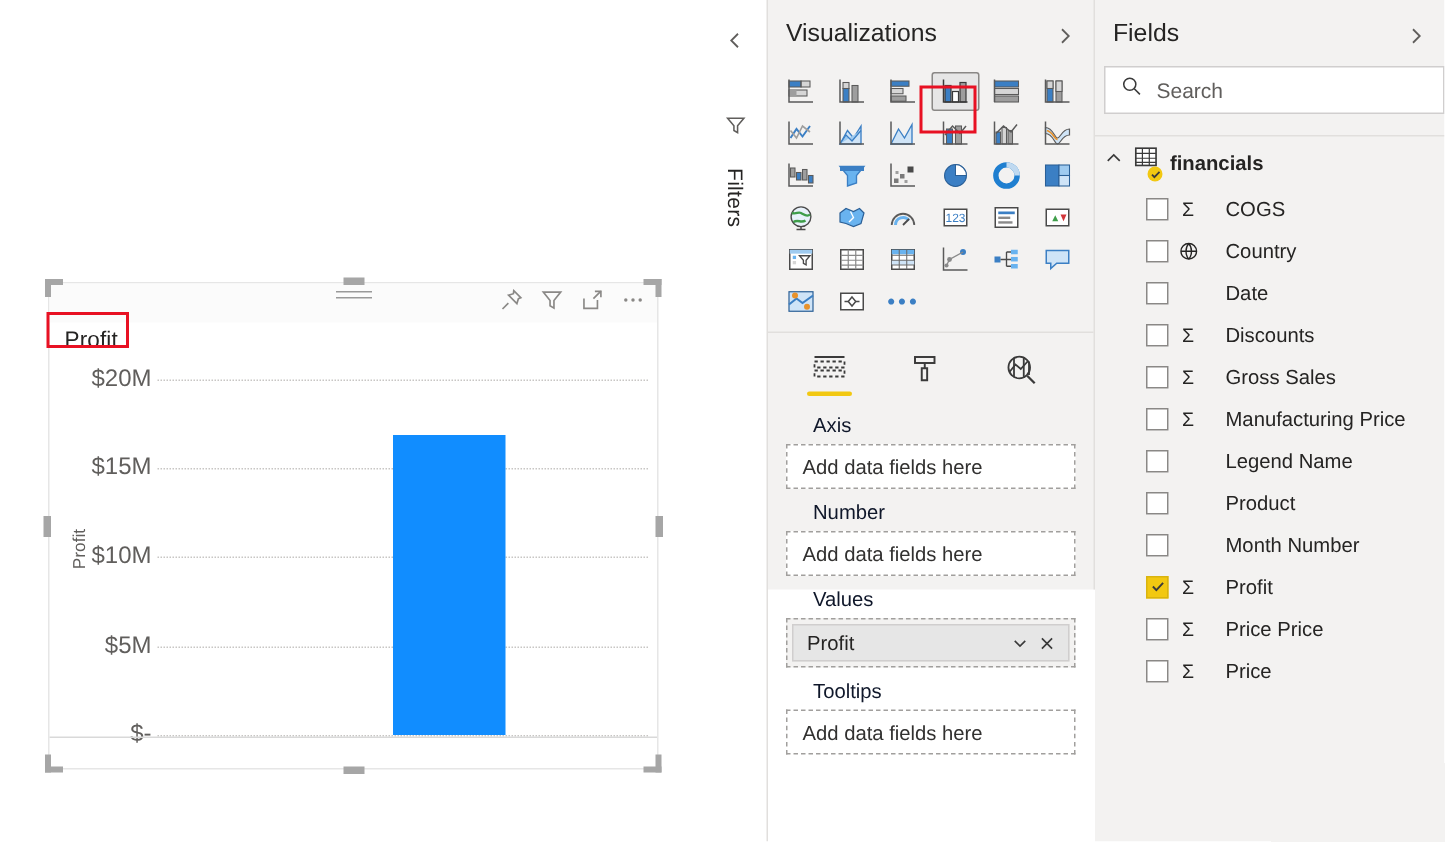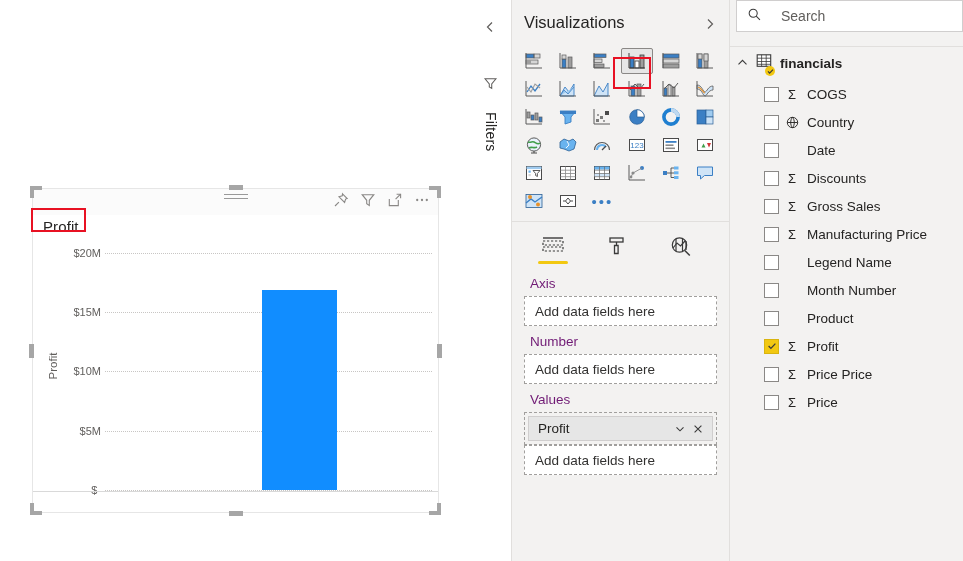--- a/index.html
+++ b/index.html
@@ -79,21 +79,21 @@
 
   
   .plot { position: absolute; left: 0; top: 52px; right: 0; bottom: 22px; }
   .ylabel {
     position: absolute; left: 7px; top: 50%;
     transform: translateY(-50%) rotate(-90deg); transform-origin: center;
     font-size: 11.5px; color: #605e5c; white-space: nowrap;
   }
   .ticks { position: absolute; left: 22px; top: 0; width: 50px; height: 100%; }
   .tick {
-    position: absolute; right: 4px; font-size: 11px; color: #605e5c;
+    position: absolute; right: 4px; font-size: 16px; color: #605e5c;
     transform: translateY(-50%); white-space: nowrap;
   }
   .gridarea { position: absolute; left: 72px; right: 6px; top: 0; bottom: 0; }
   .grid {
     position: absolute; left: 0; right: 0; height: 0;
     border-top: 1px dotted #c8c6c4;
   }
   .bar {
     position: absolute; background: #118DFF;
   }
@@ -112,21 +112,21 @@
   }
   .rail-funnel { position: absolute; left: 13px; top: 76px; }
   .rail-text {
     position: absolute; left: 50%; top: 112px; transform: translateX(-50%);
     writing-mode: vertical-rl; font-size: 14px; color: #252423;
     letter-spacing: .2px;
   }
 
   
   .viz-pane {
-    position: absolute; left: 512px; top: 0; width: 218px; height: 561px;
+    position: absolute; left: 512px; top: 0; width: 218px; height: 393px;
     background: #f3f2f1; border-right: 1px solid #e1dfdd;
   }
   .pane-head {
     position: relative; height: 44px; padding: 13px 14px 0 12px;
   }
   .pane-title { font-size: 16.5px; color: #252423; }
   .pane-expand { position: absolute; right: 12px; top: 17px; }
 
   .icon-grid {
     display: grid; grid-template-columns: repeat(6, 1fr);
@@ -150,21 +150,21 @@
   .well-tabs {
     display: flex; gap: 30px; padding: 8px 0 0 24px;
   }
   .wtab { position: relative; width: 34px; height: 32px; display:flex; align-items:center; justify-content:center; cursor:pointer; }
   .wtab.active::after {
     content: ""; position: absolute; left: 2px; right: 2px; bottom: -2px;
     height: 3.5px; background: #f2c811; border-radius: 2px;
   }
 
   .wells { padding: 6px 12px 0 12px; }
-  .well-label { font-size: 13.5px; color: #701a75; margin: 8px 0 5px 6px; }
+  .well-label { font-size: 13.5px; color: #0f172a; margin: 8px 0 5px 18px; }
   .dropzone {
     border: 1px dashed #a19f9d; background: #ffffff;
     height: 30px; display: flex; align-items: center; padding-left: 10px;
     font-size: 13.5px; color: #323130;
   }
   .chipzone {
     border: 1px dashed #a19f9d; padding: 3px; background: #f3f2f1;
   }
   .chip {
     background: #e6e6e6; border: 1px solid #d0cece; height: 25px;
@@ -177,41 +177,41 @@
   
   .fields-pane {
     position: absolute; left: 730px; top: 0; width: 233px; height: 561px;
     background: #f3f2f1;
   }
   .search-wrap { padding: 0 0 0 6px; }
   .searchbox {
     height: 32px; background: #ffffff; border: 1px solid #d0cece;
     display: flex; align-items: center; padding-left: 10px; gap: 9px;
   }
-  .search-ph { font-size: 14px; color: #605e5c; margin-left: 10px; }
+  .search-ph { font-size: 14px; color: #605e5c; }
   .fields-sep { height: 1px; background: #e1dfdd; margin-top: 14px; }
 
   .table-row {
     display: flex; align-items: center; gap: 7px;
     padding: 6px 0 6px 6px; cursor: pointer;
   }
   .table-name { font-size: 13.5px; color: #252423; font-weight: bold; }
 
   .field-row {
     display: flex; align-items: center; height: 28px; padding-left: 34px;
     cursor: pointer; position: relative;
   }
   .cbx {
     width: 15px; height: 15px; border: 1px solid #8a8886; background: #fff;
     flex: none; display: flex; align-items: center; justify-content: center;
   }
   .cbx.on { background: #f2c811; border-color: #d9b40f; }
   .fi { width: 18px; flex: none; display:flex; align-items:center; justify-content:center;
         font-size: 13px; color: #252423; margin-left: 4px; }
-  .fname { font-size: 13.5px; color: #252423; margin-left: 6px; }
+  .fname { font-size: 13.5px; color: #252423; margin-left: 16px; }
 </style>
 </head>
 <body>
 
 <div id="app">
 
   <div class="canvas">
 
     <div class="visual-wrap">
       <div class="visual">
@@ -621,25 +621,34 @@
               </svg>
           </span>
           <span class="chip-btn">
             <svg width="12" height="12" viewBox="0 0 12 12" fill="none" stroke="#3a3a3a" stroke-width="1.1">
                 <path d="M2.6 2.6l6.8 6.8M9.4 2.6l-6.8 6.8"></path>
               </svg>
           </span>
         </div>
       </div>
 
+      <div class="well-label">Tooltips</div>
       <div class="dropzone">Add data fields here</div>
     </div>
   </div>
 
   <div class="fields-pane">
+    <div class="pane-head">
+      <div class="pane-title">Fields</div>
+      <span class="pane-expand">
+        <svg width="14" height="14" viewBox="0 0 14 14" fill="none" stroke="#605e5c" stroke-width="1.2">
+          <path d="M5 2.5L9.5 7 5 11.5"></path>
+        </svg>
+      </span>
+    </div>
 
     <div class="search-wrap">
       <div class="searchbox">
         <span>
           <svg width="15" height="15" viewBox="0 0 16 16" fill="none" stroke="#3a3a3a" stroke-width="1.1">
             <circle cx="6.6" cy="6.6" r="4.3"></circle>
               <path d="M9.8 9.8l4 4"></path>
           </svg>
         </span>
         <span class="search-ph">Search</span>
@@ -705,26 +714,26 @@
         <span class="fname">Manufacturing Price</span>
       </div>
       <div class="field-row">
         <span class="cbx"></span>
         <span class="fi"></span>
         <span class="fname">Legend Name</span>
       </div>
       <div class="field-row">
         <span class="cbx"></span>
         <span class="fi"></span>
+        <span class="fname">Product</span>
+      </div>
+      <div class="field-row">
+        <span class="cbx"></span>
+        <span class="fi"></span>
         <span class="fname">Month Number</span>
-      </div>
-      <div class="field-row">
-        <span class="cbx"></span>
-        <span class="fi"></span>
-        <span class="fname">Product</span>
       </div>
       <div class="field-row">
         <span class="cbx on">
           <svg width="10" height="10" viewBox="0 0 10 10" fill="none" stroke="#3a3a3a" stroke-width="1.3">
               <path d="M1.6 5l2.3 2.4L8.4 2.6"></path>
             </svg>
         </span>
         <span class="fi">Σ</span>
         <span class="fname">Profit</span>
       </div>

